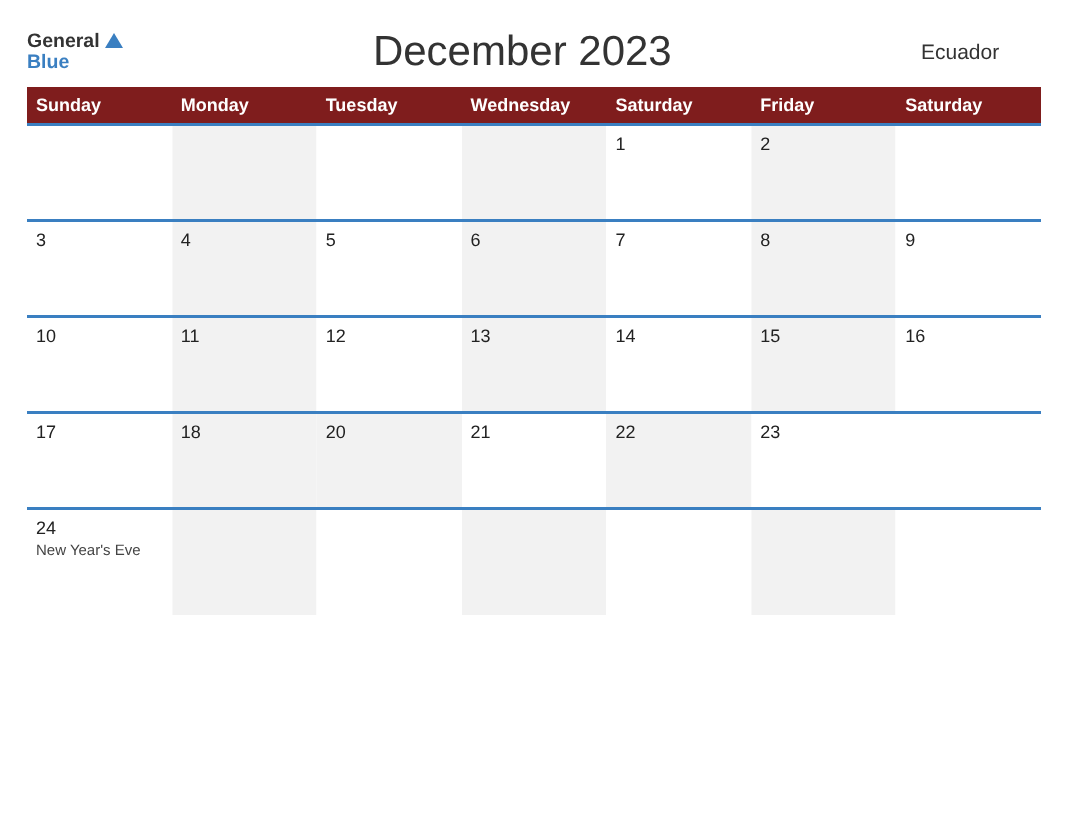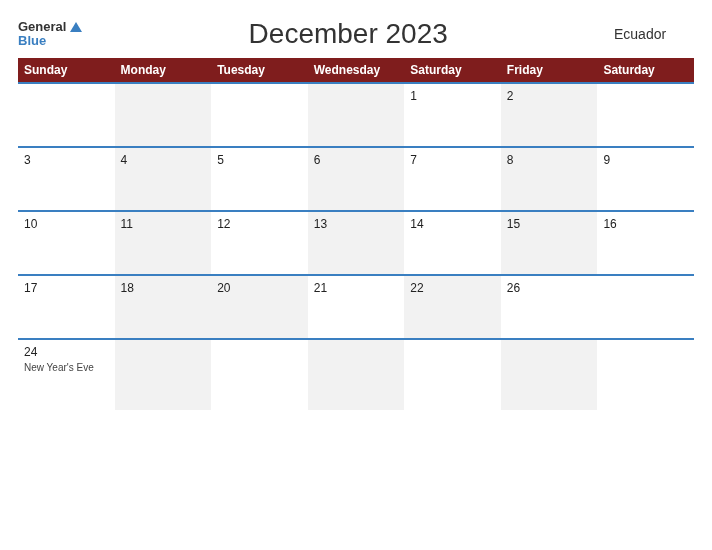--- a/index.html
+++ b/index.html
@@ -217,21 +217,21 @@
           <div class="cal-cell gray">
             <div class="cal-date">20</div>
           </div>
           <div class="cal-cell">
             <div class="cal-date">21</div>
           </div>
           <div class="cal-cell gray">
             <div class="cal-date">22</div>
           </div>
           <div class="cal-cell">
-            <div class="cal-date">26</div>
+            <div class="cal-date">23</div>
           </div>
         </div>
         <div class="cal-week mini-week" style="flex: 0 0 72px;">
           <div class="cal-cell">
             <div class="cal-date">24</div>
             <div class="cal-event">New Year's Eve</div>
           </div>
           <div class="cal-cell gray"></div>
           <div class="cal-cell"></div>
           <div class="cal-cell gray"></div>

